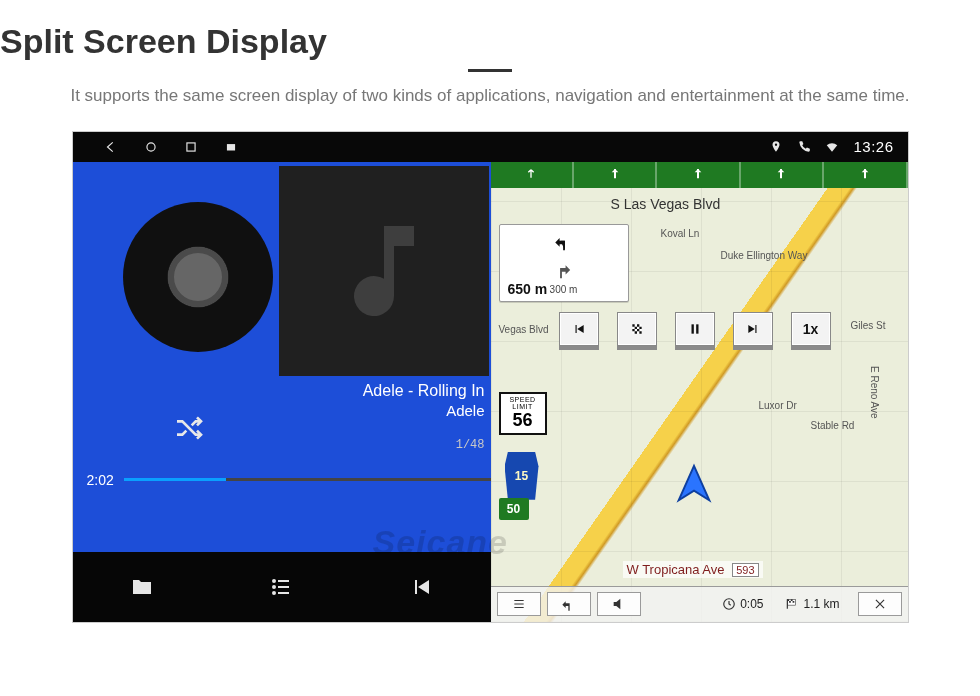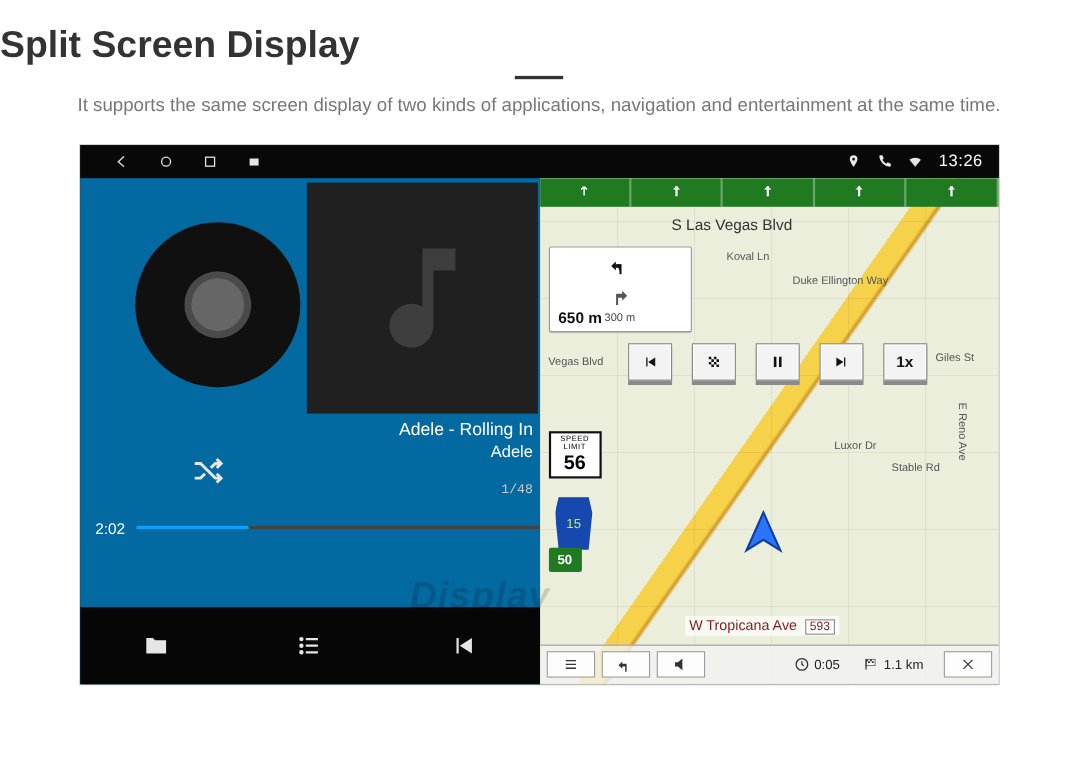--- a/index.html
+++ b/index.html
@@ -55,21 +55,21 @@
   .statusbar .right { display:flex; align-items:center; gap:14px; }
   .clock { font-size: 15px; color:#fff; font-weight:500; letter-spacing:.5px; }
   .ico { width:14px; height:14px; display:inline-block; }
   .ico svg { width:100%; height:100%; display:block; }
 
   
   .pane-left {
     position:absolute;
     top:30px; left:0; bottom:0;
     width:418px;
-    background:#0369a1;
+    background:#1d4ed8;
     color:#eee;
   }
   .pane-right {
     position:absolute;
     top:30px; left:418px; right:0; bottom:0;
     background:#eef2e9;
     overflow:hidden;
   }
 
   
@@ -184,21 +184,21 @@
     display:flex; gap:6px; padding:6px 8px;
     align-items:center;
     color:#111;
     flex-direction:column;
   }
   .turn-card .arrow { width:34px; height:40px; }
   .turn-card .dist { font-size:10px; color:#444; }
   .turn-card .dist-big { font-size:14px; font-weight:600; }
 
   .map-controls {
-    position:absolute; left:80px; top:150px;
+    position:absolute; left:68px; top:150px;
     display:flex; gap:18px;
   }
   .mc-btn {
     width:40px; height:34px;
     background:#f3f3f3;
     border:1px solid #888;
     box-shadow:0 4px 0 #8a8a8a, inset 0 0 0 1px #fff;
     display:flex; align-items:center; justify-content:center;
     font-size:14px; color:#111; font-weight:600;
   }
@@ -208,24 +208,24 @@
     width:48px; background:#fff; border:2px solid #111;
     text-align:center;
     padding:2px 0 2px;
   }
   .speed-box .lab { font-size:7px; letter-spacing:.5px; }
   .speed-box .val { font-size:18px; font-weight:700; }
 
   .shield {
     position:absolute; left:14px; top:290px;
     width:34px; height:48px;
-    background:#1648b0; color:#bef264;
+    background:#1648b0; color:#fef9c3;
     clip-path: polygon(10% 0,90% 0,100% 30%,90% 100%,10% 100%,0 30%);
     display:flex; align-items:center; justify-content:center;
-    font-size:12px; font-weight:400;
+    font-size:12px; font-weight:700;
   }
   .nav-arrow {
     position:absolute; left:180px; top:300px;
     width:46px; height:46px;
   }
 
   .map-blabel {
     position:absolute; bottom:44px; left:116px;
     font-size:13px; color:#7f1d1d;
     background:#ffffffb0; padding:1px 4px;margin-left:16px;
@@ -509,14 +509,14 @@
         <span>1.1 km</span>
       </div>
       <div class="mb-btn" style="margin-left:12px">
         <svg width="14" height="14" viewBox="0 0 24 24" stroke="#333" stroke-width="2">
             <path d="M5 5l14 14M19 5L5 19"></path>
           </svg>
       </div>
     </div>
   </div>
 
-  <div class="watermark">Display</div>
+  <div class="watermark">Seicane</div>
 </div>
 
 </body></html>

